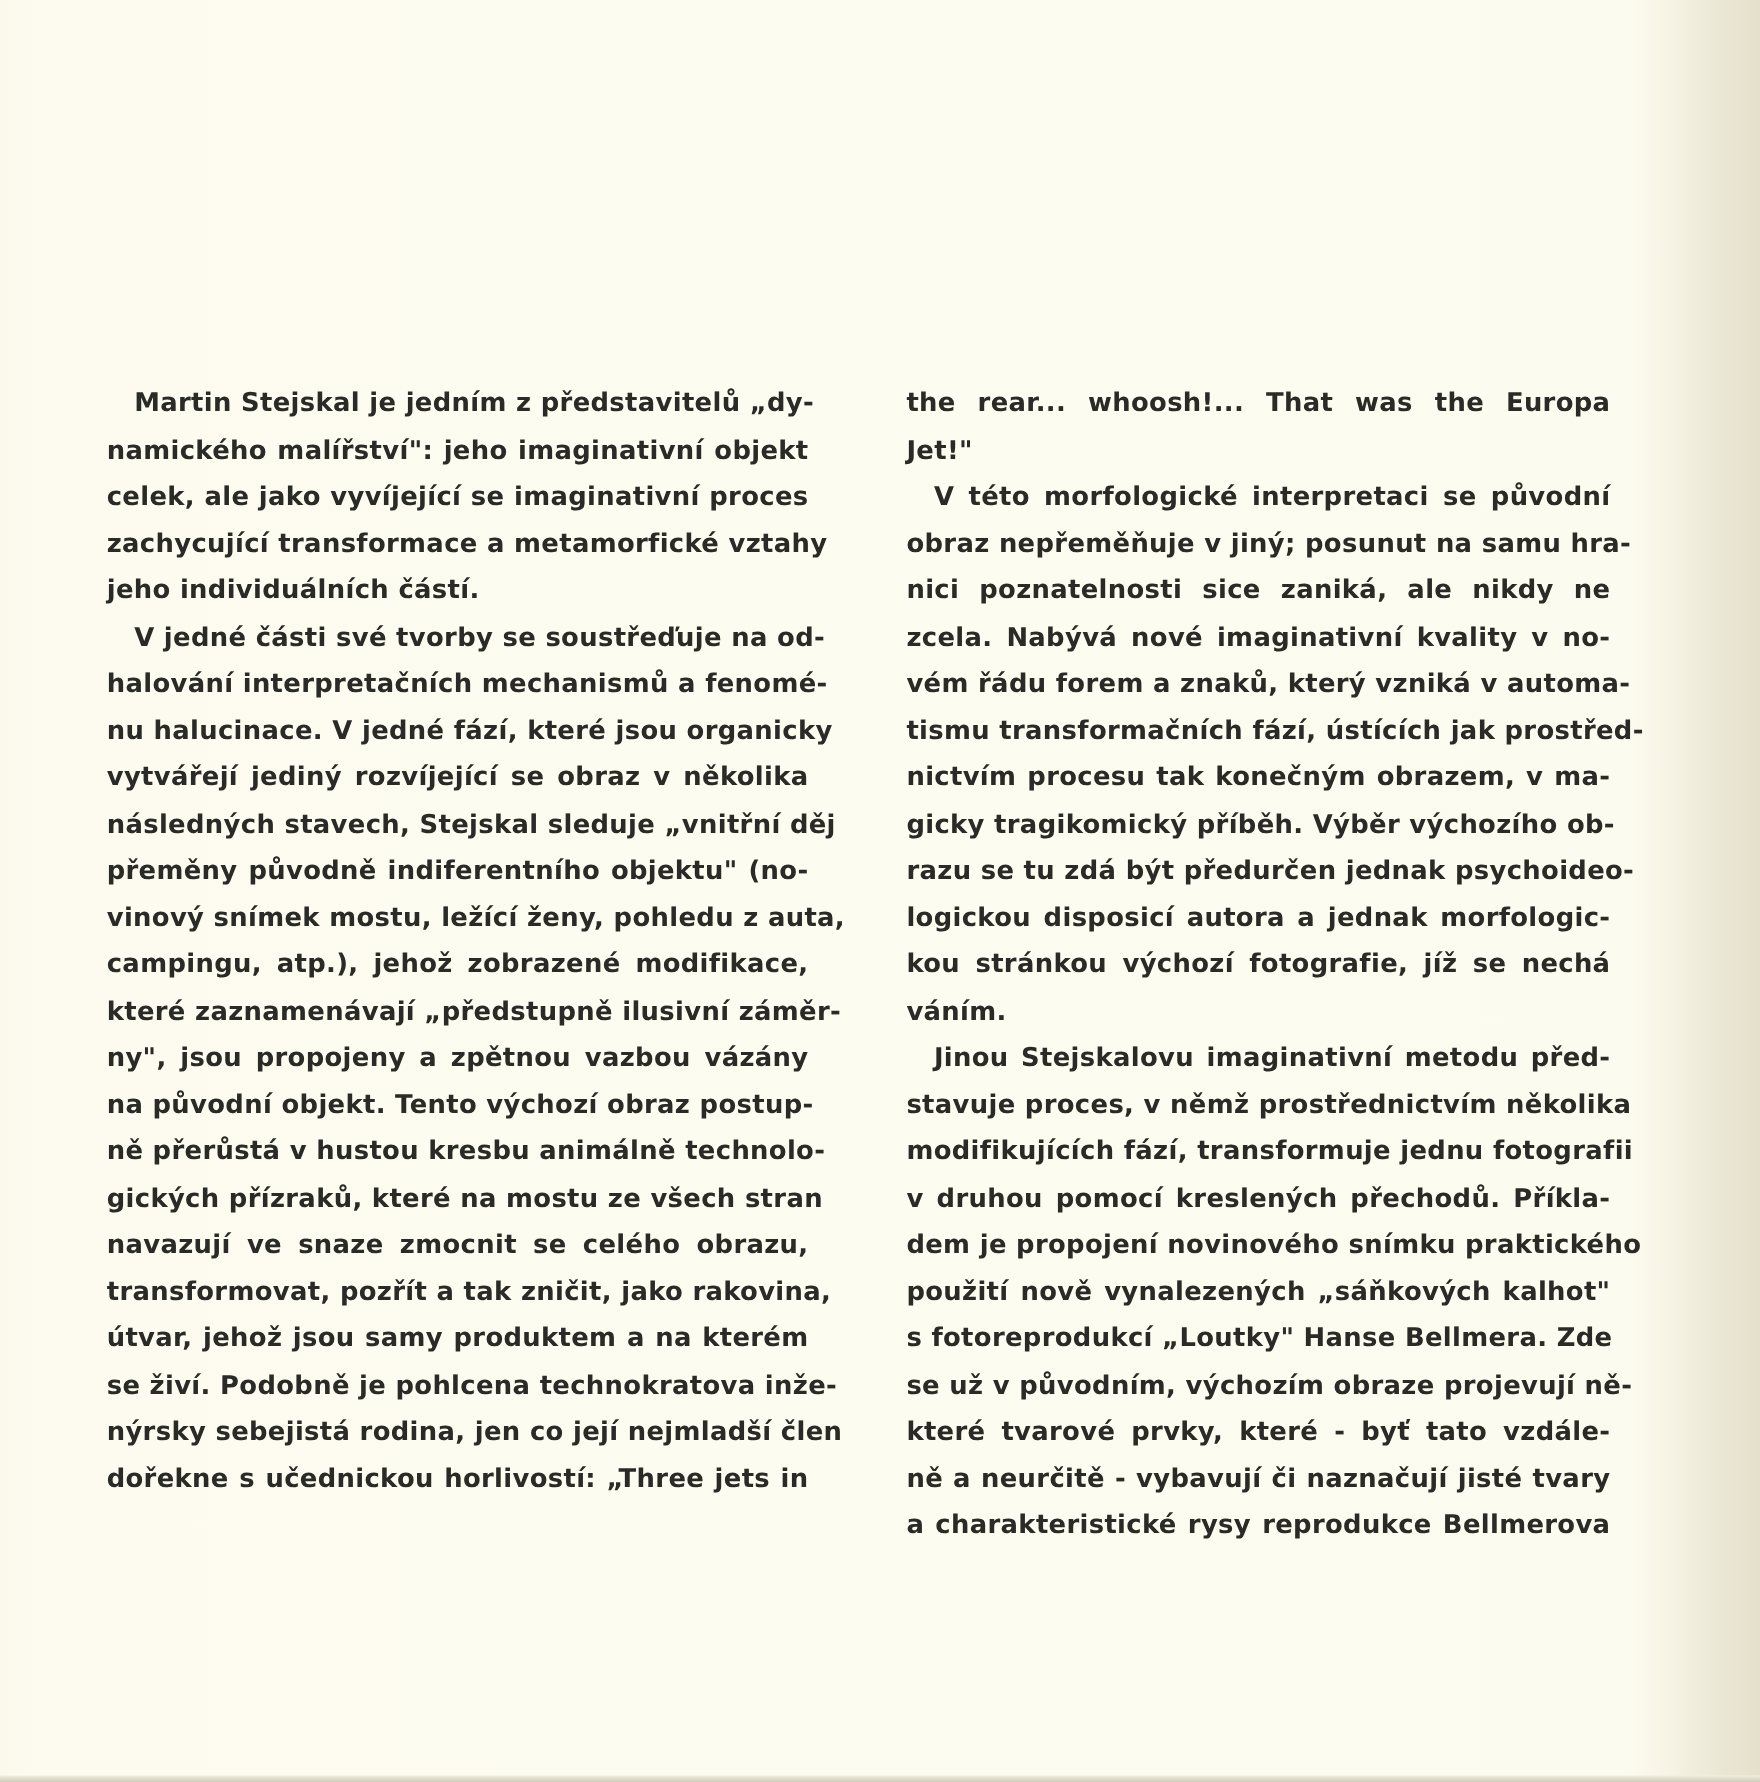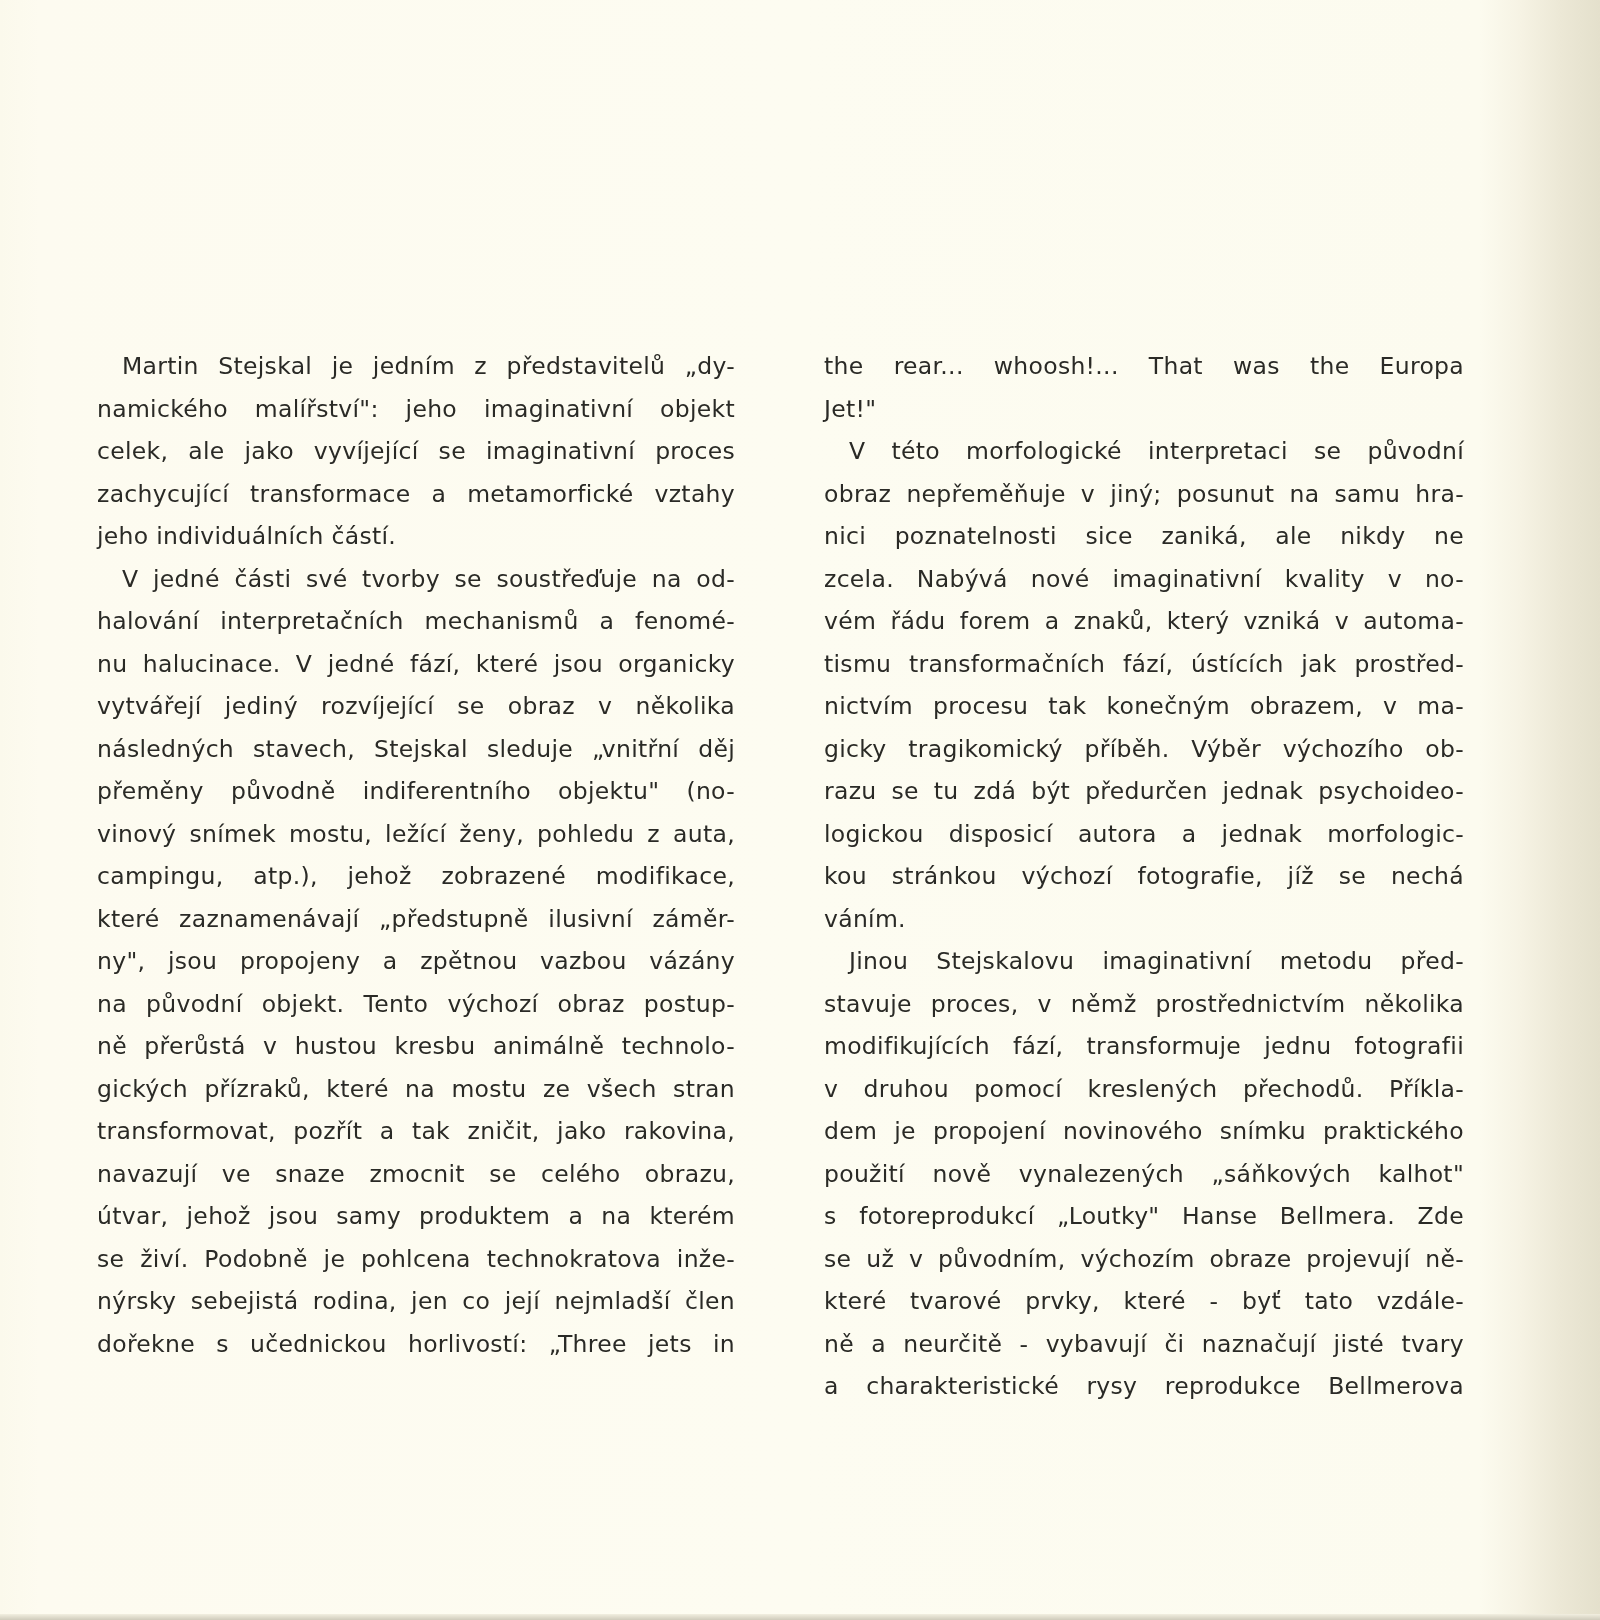--- a/index.html
+++ b/index.html
@@ -31,20 +31,21 @@
       height: 6px;
       background: linear-gradient(to bottom, #f2efe0, #cfcbbb);
     }
     .column {
       position: absolute;
       top: 345px;
       width: 638px;
       font-size: 23.5px;
       line-height: 42.5px;
       letter-spacing: 0.3px;
+      font-weight: bold;
     }
     .col-left { left: 97px; }
     .col-right { left: 808px; width: 640px; margin-left: 16px; }
     .line {
       display: block;
       height: 42.5px;
       white-space: nowrap;
       text-align: justify;
       text-align-last: justify;
     }
@@ -73,22 +74,22 @@
       <span class="line">vytvářejí jediný rozvíjející se obraz v několika</span>
       <span class="line">následných stavech, Stejskal sleduje „vnitřní děj</span>
       <span class="line">přeměny původně indiferentního objektu" (no-</span>
       <span class="line">vinový snímek mostu, ležící ženy, pohledu z auta,</span>
       <span class="line">campingu, atp.), jehož zobrazené modifikace,</span>
       <span class="line">které zaznamenávají „předstupně ilusivní záměr-</span>
       <span class="line">ny", jsou propojeny a zpětnou vazbou vázány</span>
       <span class="line">na původní objekt. Tento výchozí obraz postup-</span>
       <span class="line">ně přerůstá v hustou kresbu animálně technolo-</span>
       <span class="line">gických přízraků, které na mostu ze všech stran</span>
+      <span class="line">navazují ve snaze zmocnit se celého obrazu,</span>
       <span class="line">transformovat, pozřít a tak zničit, jako rakovina,</span>
-      <span class="line">navazují ve snaze zmocnit se celého obrazu,</span>
       <span class="line">útvar, jehož jsou samy produktem a na kterém</span>
       <span class="line">se živí. Podobně je pohlcena technokratova inže-</span>
       <span class="line">nýrsky sebejistá rodina, jen co její nejmladší člen</span>
       <span class="line">dořekne s učednickou horlivostí: „Three jets in</span>
     </div>
   </div>
 
   <div class="column col-right">
 
     <div>

